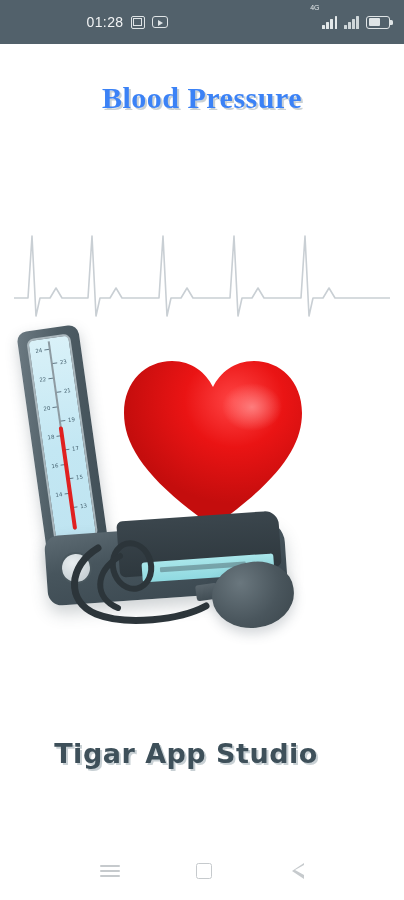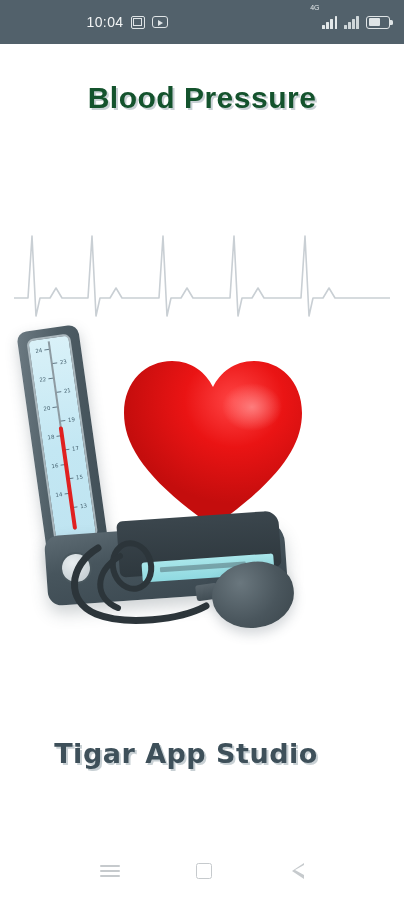--- a/index.html
+++ b/index.html
@@ -69,22 +69,22 @@
     display:block; height:100%; width:62%; background:#dfe4e6; border-radius:1px;
   }
 
   
   .title-block{
     position:absolute; top:74px; left:0; width:404px;
     text-align:center;
   }
   .title-line{
     display:block;
-    color:#14532d;
-    font-family:Liberation Sans, sans-serif;
+    color:#3b82f6;
+    font-family:Liberation Serif, serif;
     font-weight:bold;
     letter-spacing:.5px;
     text-shadow:2px 2px 0 rgba(190,200,205,.85);
   }
   .title-line.l1{ font-size:30px; line-height:48px; }
   .title-line.l2{ font-size:30px; line-height:48px; }
 
   
   .art{
     position:absolute; top:210px; left:0; width:404px; height:460px;
@@ -227,21 +227,21 @@
     width:0; height:0;
     border-right:9px solid #ffffff;
     border-top:5.6px solid transparent; border-bottom:5.6px solid transparent;
   }
 </style>
 </head>
 <body>
 
 <div class="statusbar">
   <div class="sb-left">
-    <span class="sb-time">10:04</span>
+    <span class="sb-time">01:28</span>
     <span class="sb-icon-box"></span>
     <span class="sb-icon-yt"></span>
   </div>
   <div class="sb-right">
     <span class="sb-4g">4G</span>
     <span class="bars">
         <i></i>
         <i></i>
         <i></i>
         <i></i>

